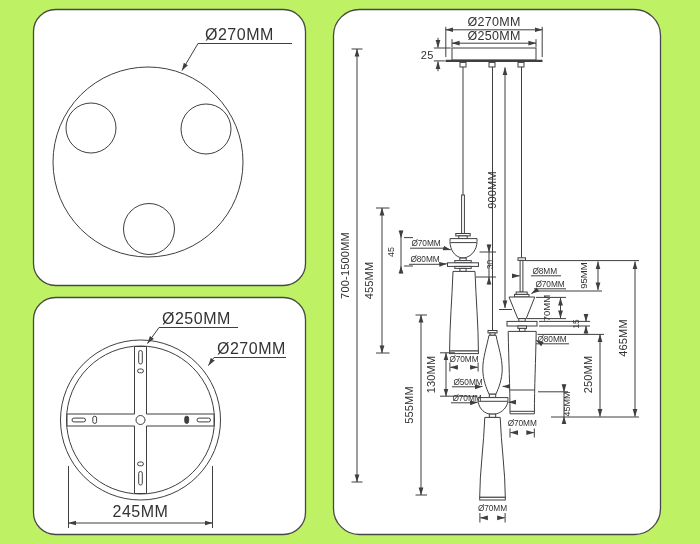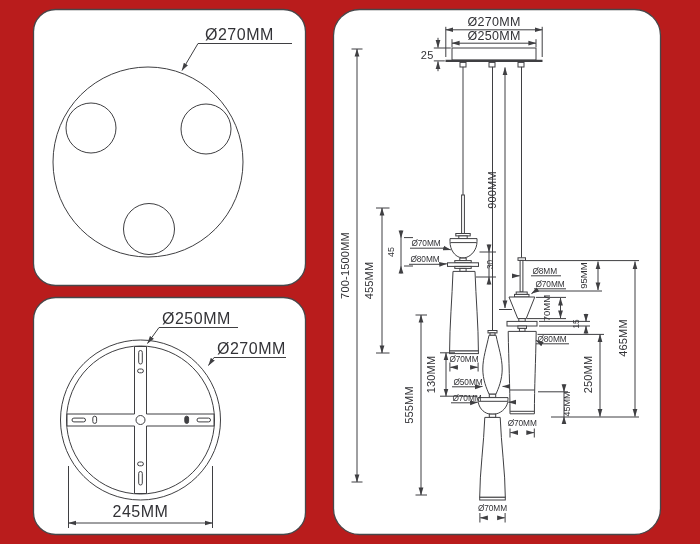--- a/index.html
+++ b/index.html
@@ -1,16 +1,16 @@
 <!DOCTYPE html>
 <html><head>
 <meta charset="utf-8">
 <style>
   html,body{margin:0;padding:0;background:#ffffff;}
-  #stage{position:relative;width:700px;height:544px;background:#b91c1c;overflow:hidden;
+  #stage{position:relative;width:700px;height:544px;background:#bef264;overflow:hidden;
          font-family:"Liberation Sans","DejaVu Sans",sans-serif;}
   svg{position:absolute;left:0;top:0;}
   .ln{stroke:#3f3f42;fill:none;stroke-width:1;}
   .ln2{stroke:#3f3f42;fill:none;stroke-width:2.2;}
   .fw{fill:#ffffff;stroke:#3f3f42;stroke-width:1;}
   .fd{fill:#3f3f42;stroke:#3f3f42;stroke-width:1;}
   .panel{fill:#ffffff;stroke:#47474a;stroke-width:1.3;}
   text{fill:#323236;}
   .t16{font-size:16px;letter-spacing:.5px;}
   .t12{font-size:12.5px;letter-spacing:.3px;}

